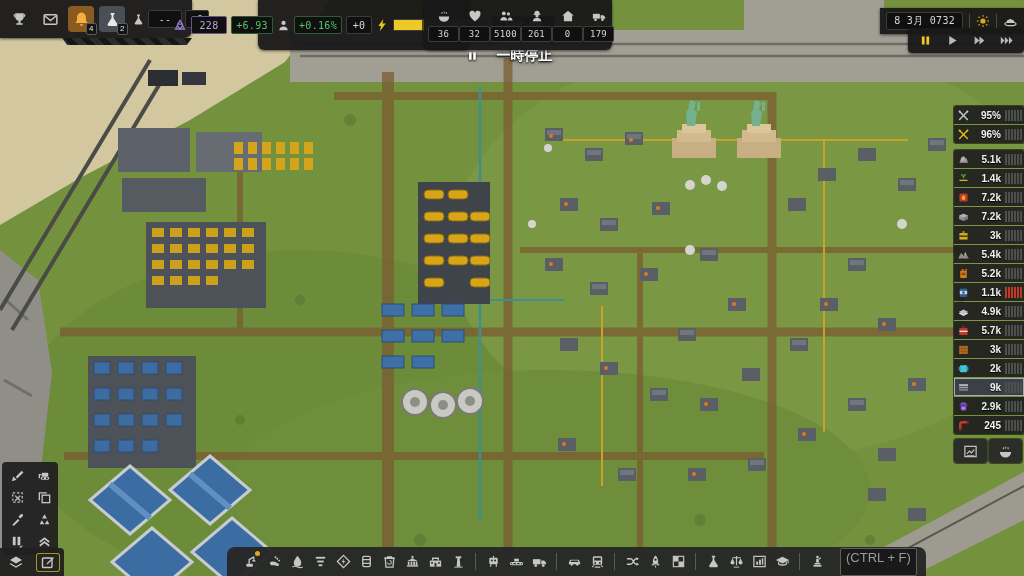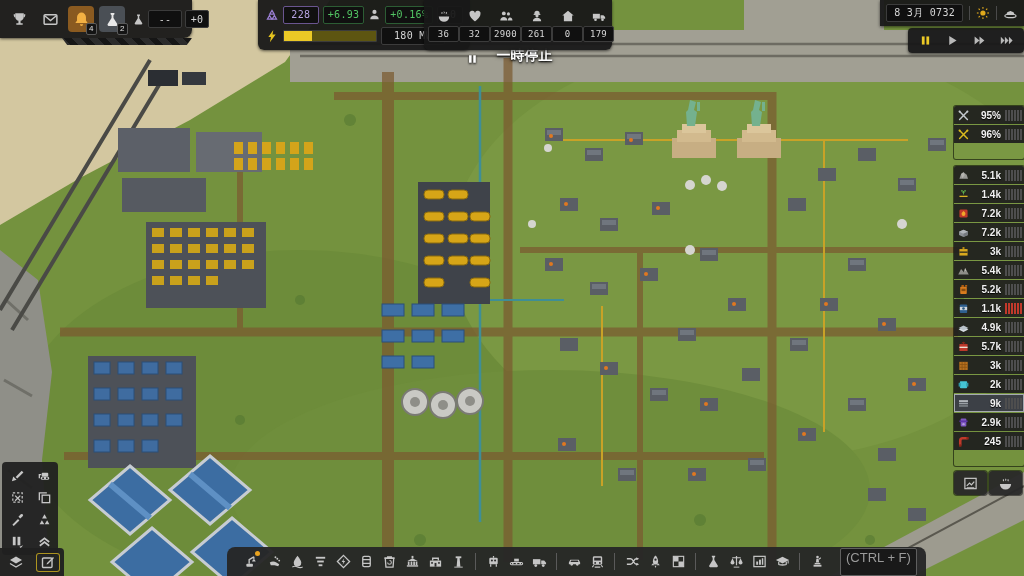--- a/index.html
+++ b/index.html
@@ -27,65 +27,65 @@
   .tl-btn.highlight{background:#4a4f55;color:#e8e8e8}
   .badge{position:absolute;right:-3px;bottom:-3px;background:#141414;border:1px solid #5a5a5a;
          border-radius:2px;font-size:8px;line-height:1;padding:1px 2.5px;color:#e0e0e0}
   #research-queue{display:flex;align-items:center;gap:3px;margin-left:2px}
   #hazard{position:absolute;left:62px;top:38px;width:130px;height:7px;
           background:repeating-linear-gradient(45deg,#2c2c2c 0 6px,#161616 6px 12px);
           clip-path:polygon(0 0,100% 0,96% 100%,4% 100%)}
 
   
   #status-panel{left:258px;top:0;width:212px;height:50px;border-radius:0 0 6px 6px;
-                display:flex;flex-direction:column;justify-content:center;gap:3px;
+                display:flex;flex-direction:row;justify-content:center;gap:3px;
                 padding:2px 7px;box-sizing:border-box}
   .srow{display:flex;align-items:center;gap:4px}
   .u-purple{color:#b7a4e3;border-color:#6a5590}
   .g-green{color:#52c563;border-color:#2c5d34}
   #power-track{position:relative;width:92px;height:10px;background:#5d5511;
                border:1px solid #3c3c3c;border-radius:1px;overflow:hidden}
   #power-fill{position:absolute;left:0;top:0;bottom:0;background:#ecc926}
 
   
   #stats-panel{left:424px;top:0;width:188px;height:50px;border-radius:0 0 6px 6px;
                display:flex;align-items:center;justify-content:space-around;padding:2px 4px;box-sizing:border-box}
   .stat-col{display:flex;flex-direction:column;align-items:center;gap:3px}
   .stat-col .box{height:14px;min-width:25px;font-size:9px;padding:0 2px}
 
   
   #ship-panel{left:614px;top:0;width:132px;height:27px;border-radius:0 0 6px 6px;
               display:flex;align-items:center;gap:4px;padding:0 7px;box-sizing:border-box}
   #ship-panel .box{height:15px;font-size:10px;padding:0 4px}
 
   
-  #clock-panel{left:880px;top:0;width:144px;height:26px;display:flex;align-items:center;
+  #clock-panel{left:880px;top:8px;width:144px;height:26px;display:flex;align-items:center;
                gap:6px;padding:0 6px;box-sizing:border-box}
   #clock-panel .box{width:76px;height:16px}
   .vdiv{width:1px;height:14px;background:#4a4a4a}
   #speed-panel{left:908px;top:28px;width:116px;height:25px;border-radius:4px;
                display:flex;align-items:center;justify-content:space-around;padding:0 4px;box-sizing:border-box}
   .speed-btn{width:24px;height:19px;background:none;border:none;color:#b9b9b9;
              display:flex;align-items:center;justify-content:center;padding:0}
   .speed-btn .icn{width:13px;height:13px;color:inherit}
   .speed-btn.active{color:#ecc926}
 
   
   #pause-banner{position:absolute;left:50%;top:47px;transform:translateX(-53%);
-                display:flex;align-items:flex-end;gap:18px;color:#fff;
+                display:flex;align-items:center;gap:18px;color:#fff;
                 font-size:14px;font-weight:bold;text-shadow:0 1px 2px #000,0 0 5px #000}
   #pause-banner .icn{width:12px;height:12px;color:#fff;filter:drop-shadow(0 1px 1px #000)}
 
   
   #right-panel{position:absolute;right:0;top:106px;width:70px}
   .res-group{box-shadow:0 0 0 1px rgba(0,0,0,.55);border-radius:2px;overflow:hidden}
   #res-maint{margin-bottom:7px}
   .res-row{height:18px;margin-bottom:1px;display:flex;align-items:center;gap:1px;
            background:rgba(30,30,30,.93);padding:0 2px 0 3px;box-sizing:border-box}
-  .res-row:last-child{margin-bottom:16px}
+  .res-row:last-child{margin-bottom:0}
   .res-row.selected{background:#3c4046;box-shadow:inset 0 0 0 1px #a6abb0}
   .res-row .icn{width:13px;height:13px;flex:none}
   .res-val{flex:1;text-align:right;font-size:10px;font-weight:bold;color:#f2f2f2;
            padding-right:3px;text-shadow:0 1px 1px #000}
   .res-bar{display:flex;gap:1px;flex:none}
   .res-bar i{width:2px;height:11px;background:#4e4e4e;display:block}
   #right-footer{margin-top:5px;display:flex;gap:2px}
   .rf-btn{width:33px;height:24px;background:rgba(40,40,40,.95);border:none;border-radius:3px;
           color:#cfcfcf;display:flex;align-items:center;justify-content:center;padding:0;
           box-shadow:0 0 0 1px rgba(0,0,0,.5)}
@@ -480,21 +480,21 @@
       </div>
       <div class="stat-col">
         <span class="icn" style="width: 14px; height: 14px;">
           <svg viewBox="0 0 16 16" fill="currentColor">
             <circle cx="5.5" cy="5" r="2.2"></circle>
             <circle cx="10.8" cy="5.6" r="1.8"></circle>
             <path d="M1.5 13c0-2.6 1.8-4 4-4s4 1.4 4 4z"></path>
             <path d="M10 13c.2-2 1.2-3.2 2.8-3.2 1.4 0 2.4 1.2 2.6 3.2z"></path>
           </svg>
         </span>
-        <span class="box">2900</span>
+        <span class="box">5100</span>
       </div>
       <div class="stat-col">
         <span class="icn" style="width: 14px; height: 14px;">
           <svg viewBox="0 0 16 16" fill="currentColor">
             <path d="M5 5a3 3 0 0 1 6 0v.6H5z"></path>
             <rect x="4.2" y="5.6" width="7.6" height="1.2"></rect>
             <circle cx="8" cy="7.8" r="1.8"></circle>
             <path d="M3.2 14c0-2.6 2-4 4.8-4s4.8 1.4 4.8 4z"></path>
           </svg>
         </span>

